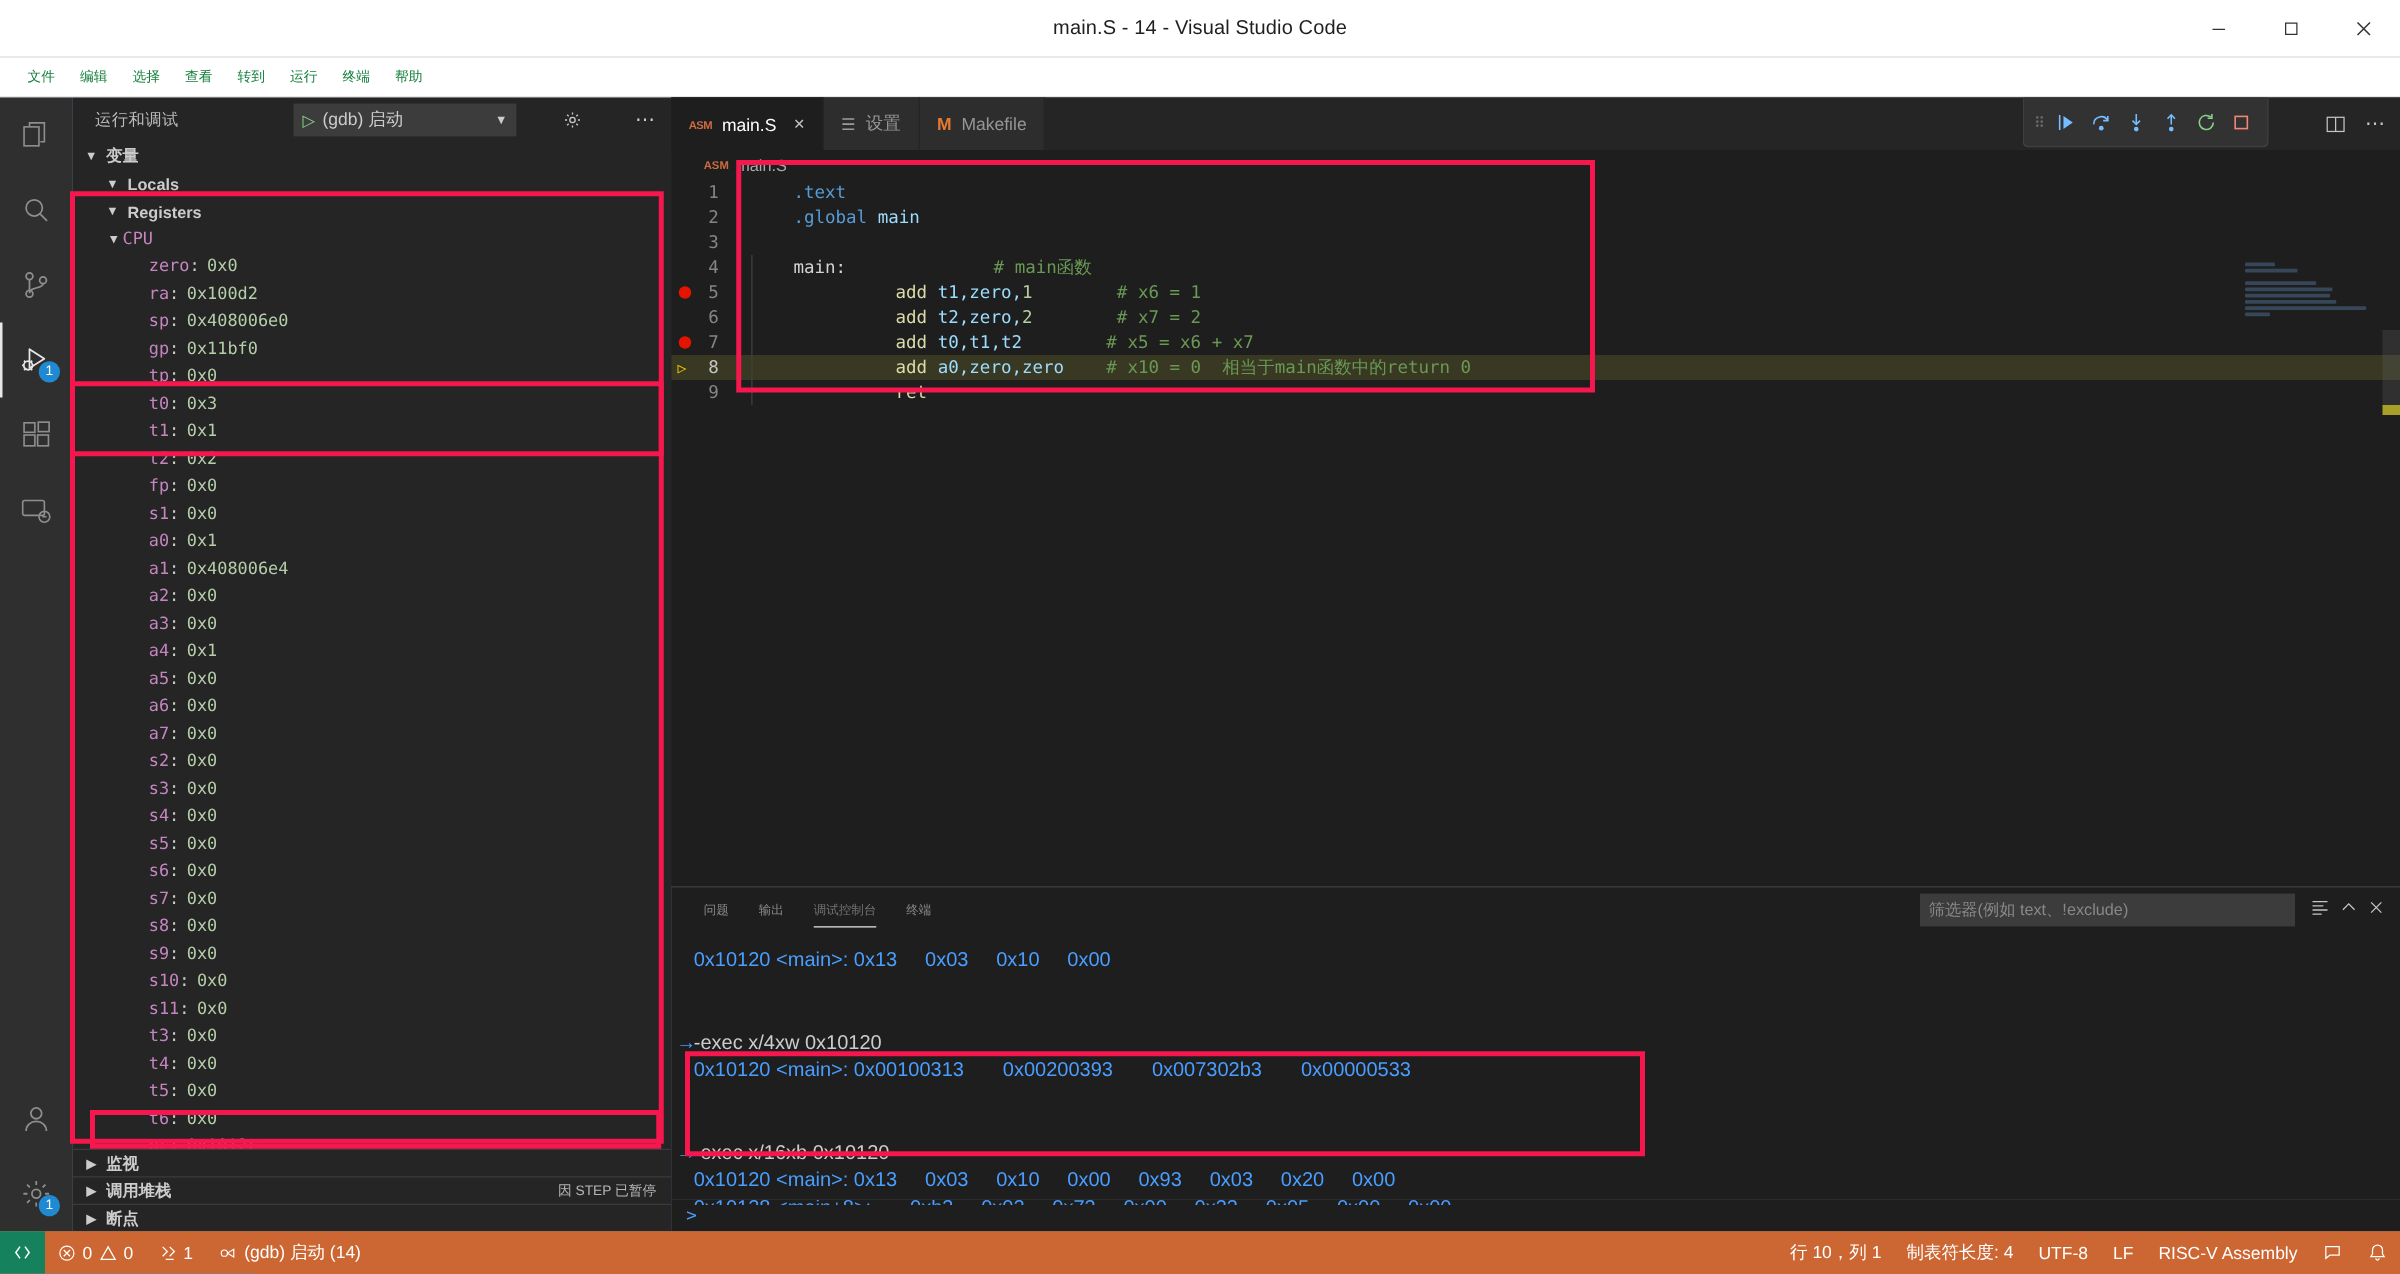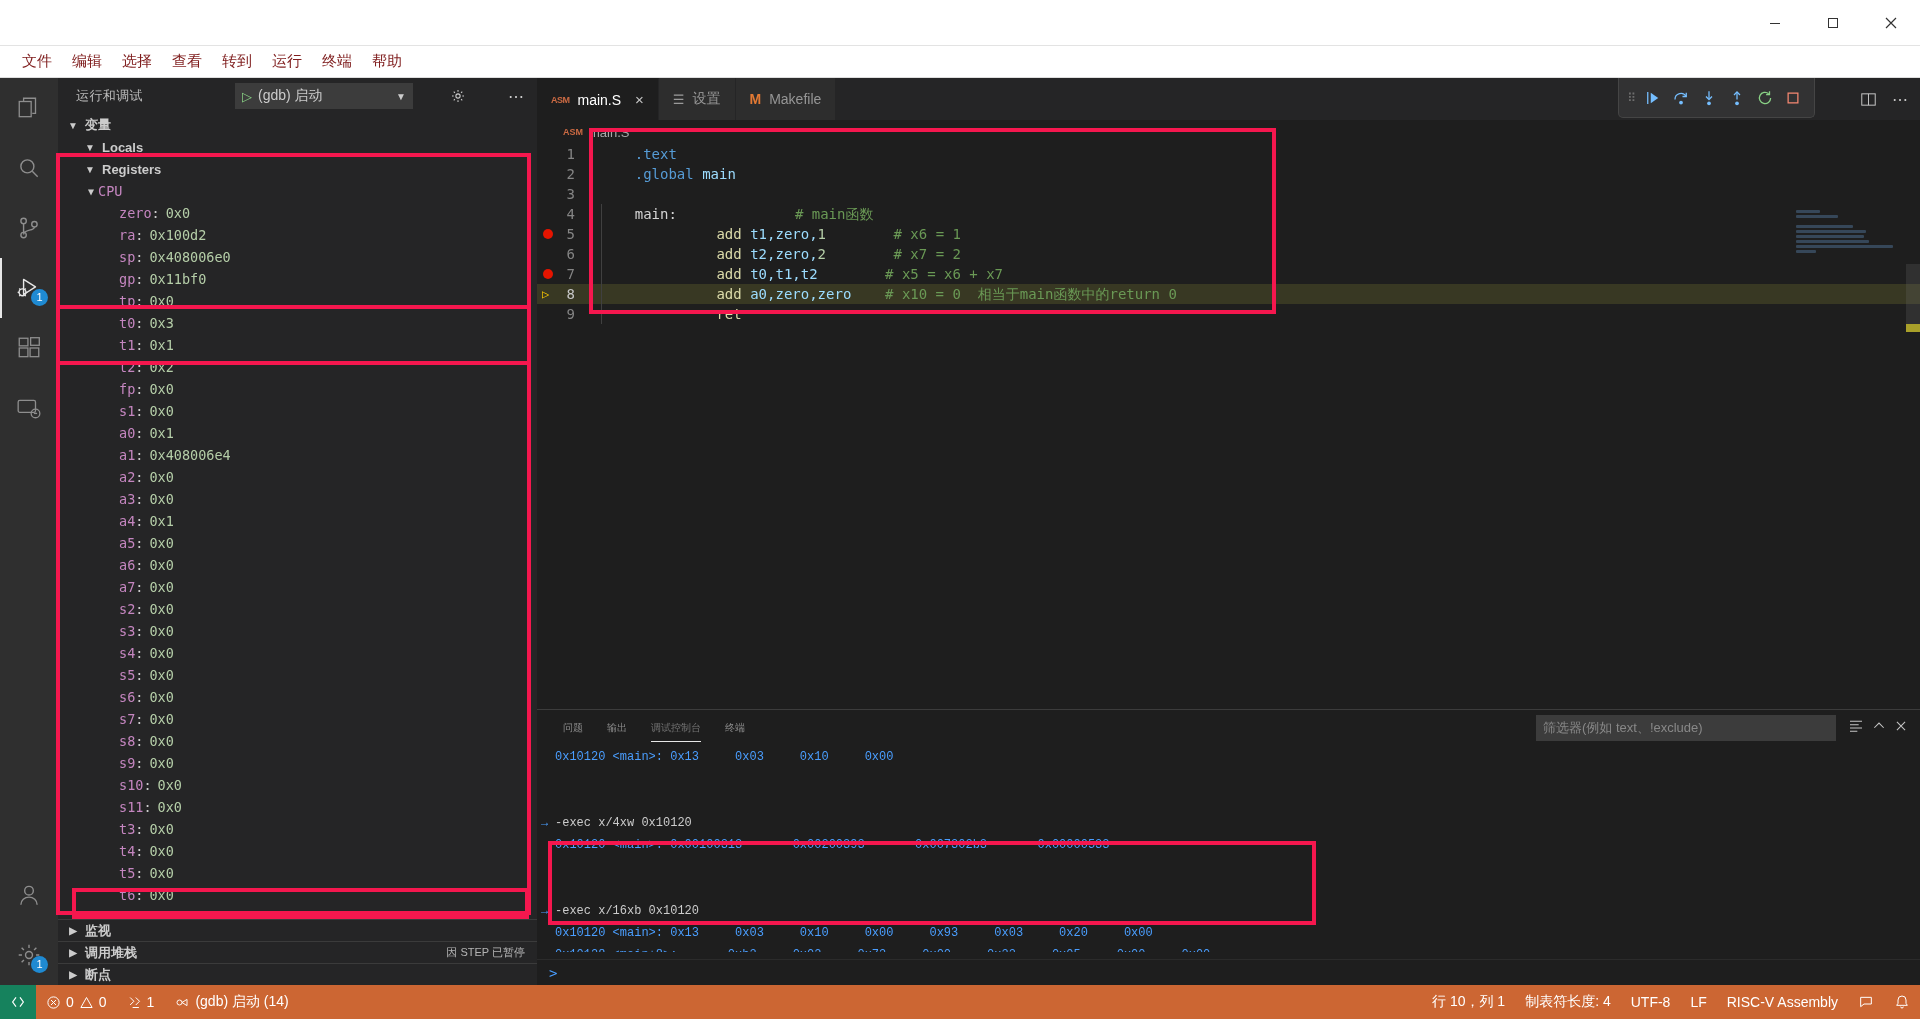--- a/index.html
+++ b/index.html
@@ -36,21 +36,21 @@
   .win-btn svg { display: block; }
 
   
   .menubar {
     position: absolute; left: 0; top: 46px; width: 1920px; height: 32px;
     background: #ffffff;
     display: flex; align-items: center; padding-left: 12px;
     border-bottom: 1px solid #dedede;
   }
   .menu-item {
-    font-size: 15px; color: #7f1d1d; padding: 2px 10px; white-space: nowrap;
+    font-size: 11px; color: #15803d; padding: 2px 10px; white-space: nowrap;
   }
 
   
   .activitybar {
     position: absolute; left: 0; top: 78px; width: 58px; height: 907px;
     background: #2f2f2f;
     display: flex; flex-direction: column; align-items: center;
   }
   .act-icon {
     position: relative;
@@ -216,23 +216,24 @@
   }
   .filter-box {
     margin-left: auto; display: flex; align-items: center;
     width: 300px; height: 26px; background: #3c3c3c; border: 1px solid #3c3c3c;
     padding: 0 6px; font-size: 13px; color: #888;
   }
   .panel-actions { display: flex; align-items: center; gap: 8px; padding: 0 12px; color: #c5c5c5; }
 
   .console {
     position: relative; height: 206px; overflow: hidden;
-    font-family: Liberation Mono, monospace; font-size: 12px; line-height: 22px;
+    font-family: Liberation Sans, sans-serif; font-size: 16px; line-height: 22px;
     color: #4a9eff;
     padding-left: 18px;
+    margin-top: 12px;
   }
   .c-line { height: 22px; white-space: pre; position: relative; }
   .c-line.gray { color: #cccccc; }
   .c-arrow { position: absolute; left: -14px; color: #4a9eff; }
   .console-input {
     position: absolute; left: 0; right: 0; bottom: 0; height: 26px;
     display: flex; align-items: center; gap: 8px; padding-left: 12px;
     border-top: 1px solid #2b2b2b; color: #4a9eff; font-family: "DejaVu Sans Mono", monospace; font-size: 14px;
   }
 
@@ -255,20 +256,21 @@
   .rb3 { left: 72px;  top: 888px;  width: 457px;  height: 31px; }
   .rb4 { left: 589px; top: 128px;  width: 687px;  height: 186px; }
   .rb5 { left: 548px; top: 841px;  width: 768px;  height: 84px; }
 </style>
 </head>
 <body>
 
 <div class="app">
 
   <div class="titlebar">
+    <div class="titlebar-center">main.S - 14 - Visual Studio Code</div>
     <div class="win-controls">
       <div class="win-btn">
         <svg width="12" height="12" viewBox="0 0 12 12">
             <rect x="1" y="6" width="10" height="1" fill="#333"></rect>
           </svg>
       </div>
       <div class="win-btn">
         <svg width="12" height="12" viewBox="0 0 12 12">
             <rect x="1.5" y="1.5" width="9" height="9" fill="none" stroke="#333" stroke-width="1"></rect>
           </svg>

